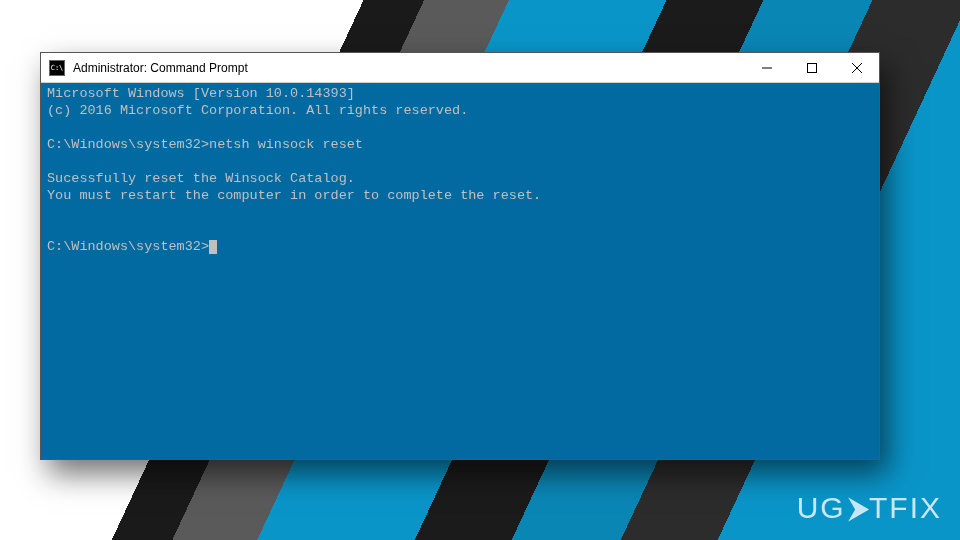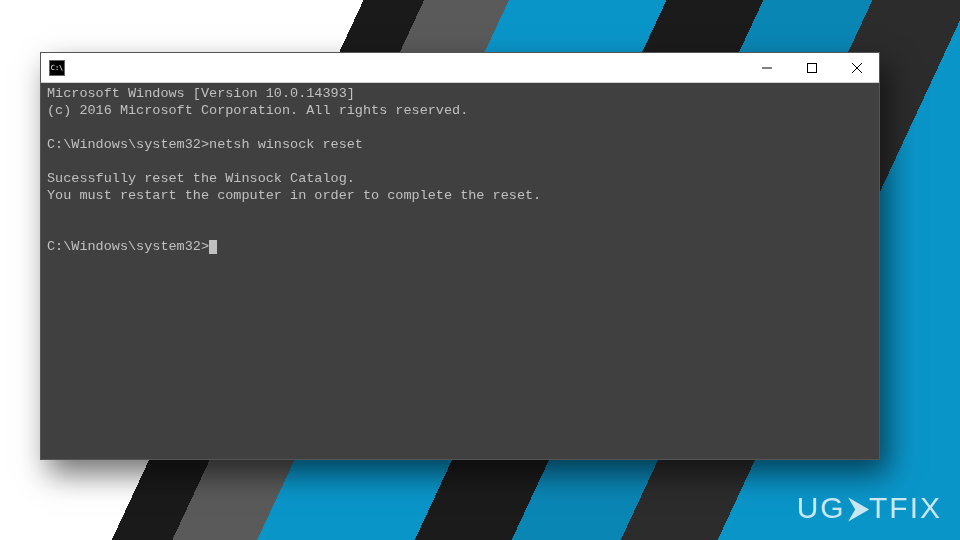--- a/index.html
+++ b/index.html
@@ -63,21 +63,21 @@
       justify-content: center;
       font-family: "Segoe UI Symbol", sans-serif;
       font-size: 10px;
       color: #000;
       background: transparent;
       border: none;
     }
     .win-btn svg { display: block; }
     .terminal {
       flex: 1;
-      background: #404040;
+      background: #0369a1;
       color: #c0c0c0;
       font-family: "Consolas", "Courier New", monospace;
       font-size: 13.5px;
       line-height: 17px;
       padding: 2px 6px;
       white-space: pre;
       overflow: hidden;
     }
     .cursor {
       display: inline-block;
@@ -102,20 +102,21 @@
       transform: scaleX(-1);
     }
   </style>
 </head>
 <body>
 
 <div class="cmd-window">
   <div class="titlebar">
     <div class="titlebar-left">
       <span class="cmd-icon">C:\</span>
+      <span class="title-text">Administrator: Command Prompt</span>
     </div>
     <div class="titlebar-right">
       <button class="win-btn">
         <svg width="10" height="10" viewBox="0 0 10 10">
             <line x1="0" y1="5" x2="10" y2="5" stroke="#000" stroke-width="1"></line>
           </svg>
       </button>
       <button class="win-btn">
         <svg width="10" height="10" viewBox="0 0 10 10">
             <rect x="0.5" y="0.5" width="9" height="9" fill="none" stroke="#000" stroke-width="1"></rect>

